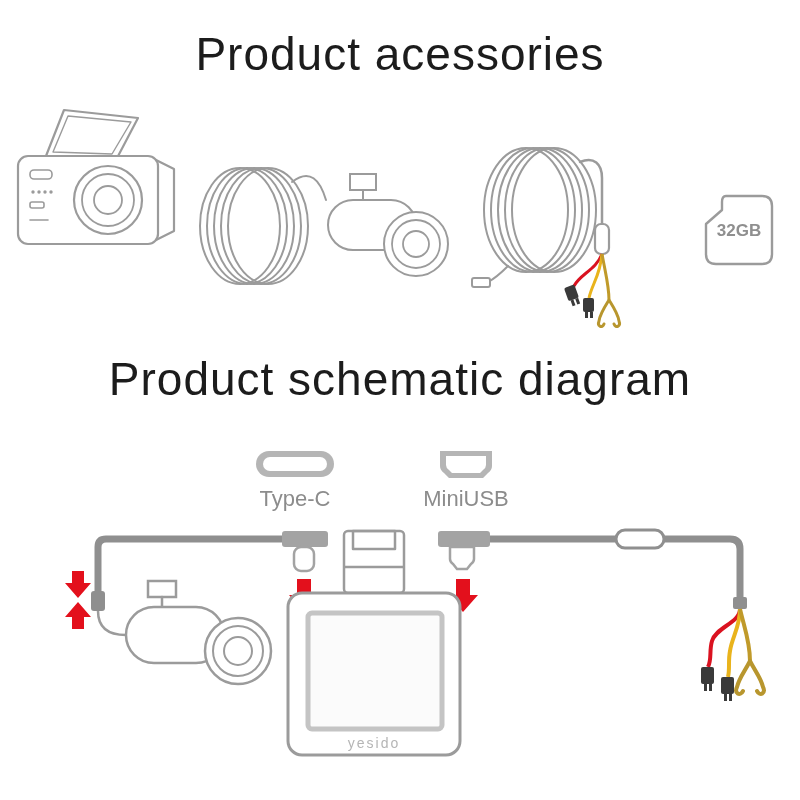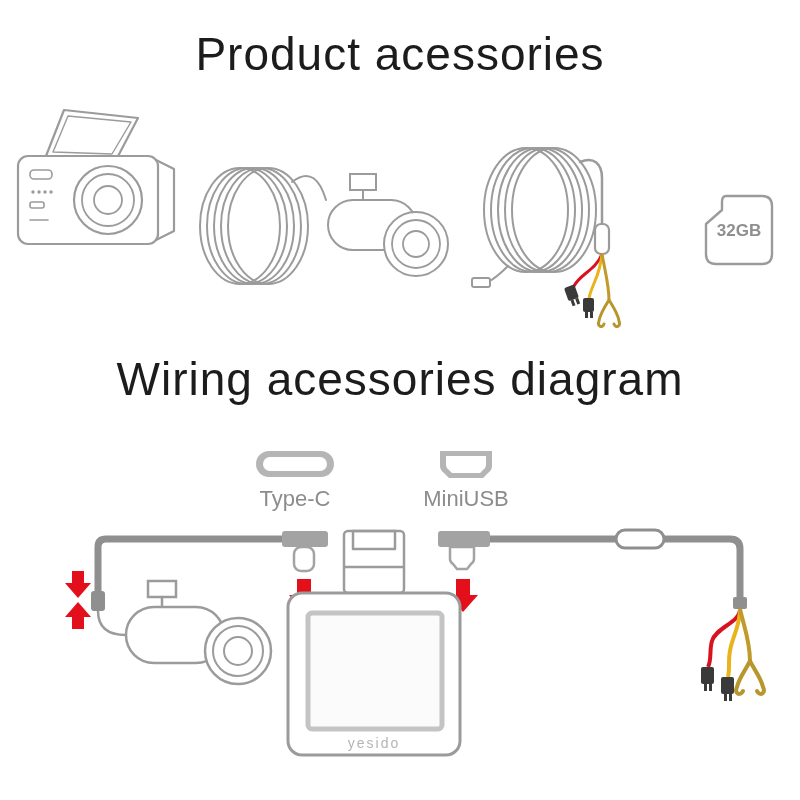--- a/index.html
+++ b/index.html
@@ -110,21 +110,21 @@
       <rect x="122" y="184" width="3" height="6"></rect>
   </g>
   <path d="M141,172 C136,180 132,186 131,193 M141,172 C146,180 150,186 151,193 M131,193 c-2,5 3,8 5,3 M151,193 c2,5 -3,8 -5,3" stroke="#b8962e" stroke-width="3" fill="none" stroke-linecap="round"></path>
 </svg>
 
 <svg class="art" style="left:696px;top:188px" width="95" height="85" viewBox="0 0 95 85">
   <path d="M30,8 H66 Q76,8 76,18 V66 Q76,76 66,76 H20 Q10,76 10,66 V36 L26,22 V14 Q26,8 30,8 Z" fill="#ffffff" stroke="#9b9b9b" stroke-width="2.4" stroke-linejoin="round"></path>
   <text x="43" y="48" text-anchor="middle" font-size="17" font-weight="600" fill="#8f8f8f">32GB</text>
 </svg>
 
-<h1 class="title" id="title-wiring">Wiring acessories diagram</h1>
+<h1 class="title" id="title-wiring">Product schematic diagram</h1>
 
 <svg class="art" style="left:0;top:435px" width="800" height="365" viewBox="0 0 800 365">
 
   <g>
     <rect x="256" y="16" width="78" height="26" rx="13" fill="#b5b5b5"></rect>
     <rect x="263" y="22" width="64" height="14" rx="7" fill="#ffffff"></rect>
   </g>
   <text x="295" y="71" text-anchor="middle" font-size="22" fill="#8c8c8c">Type-C</text>
 
   <g>

